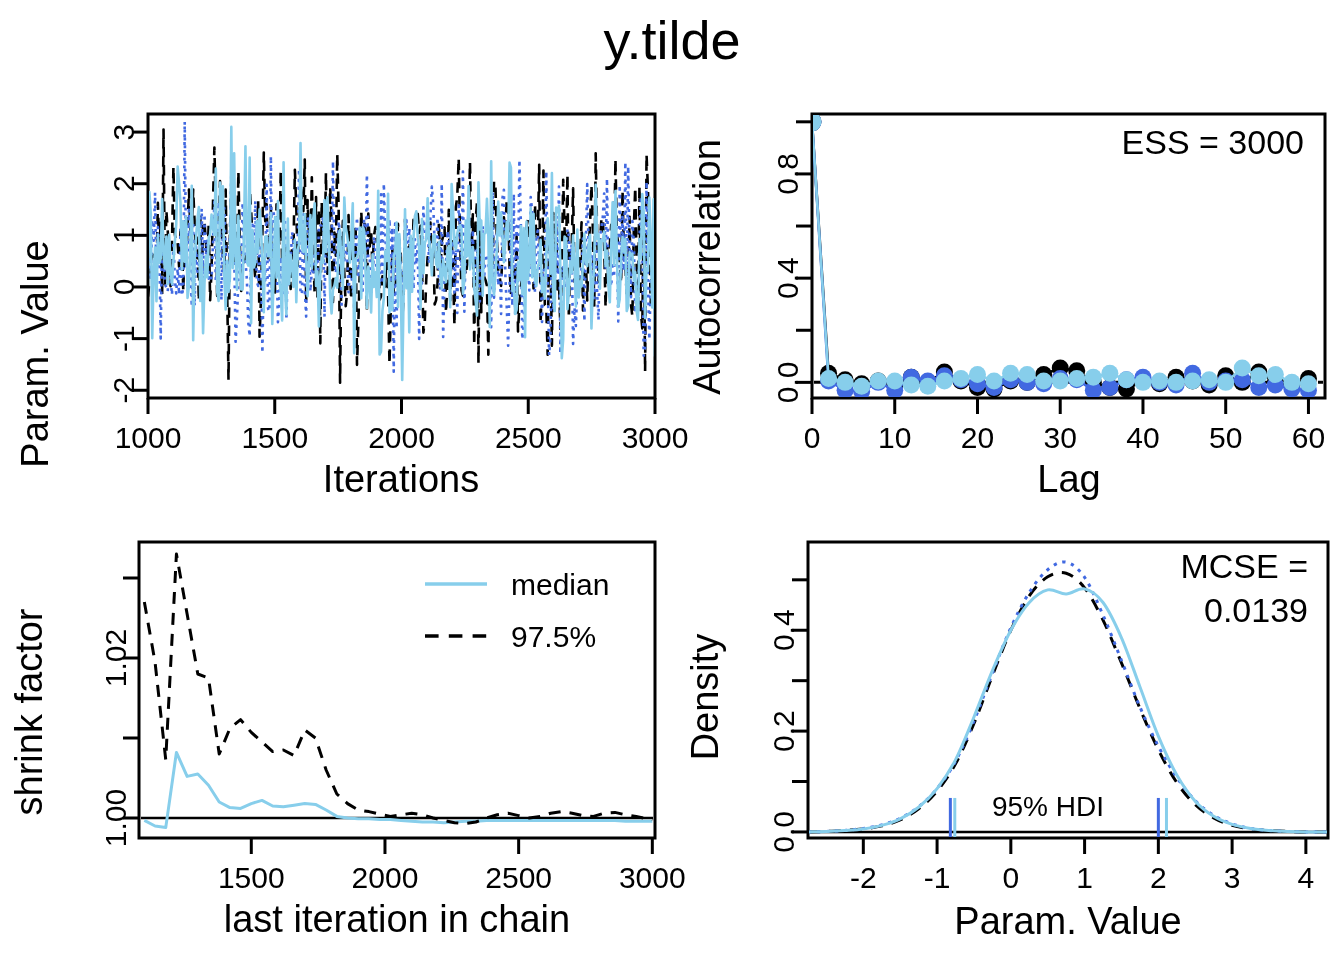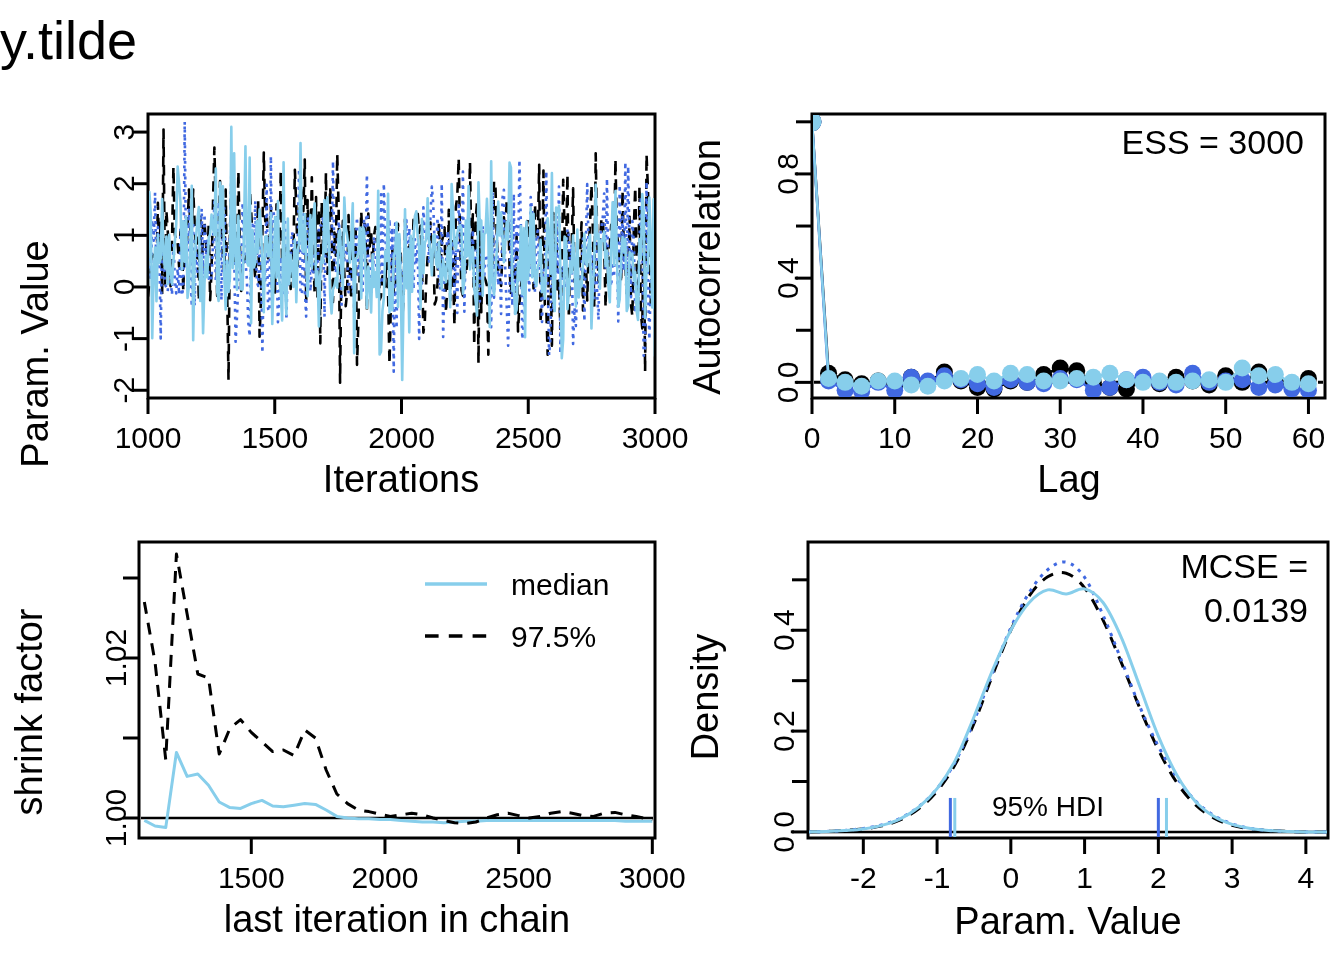--- a/index.html
+++ b/index.html
@@ -1,19 +1,19 @@
 <!DOCTYPE html>
 <html><head>
 <meta charset="utf-8">
 <style>
   html,body{margin:0;padding:0;background:#ffffff;}
   body{width:1344px;height:960px;position:relative;
        font-family:"Liberation Sans", sans-serif;color:#000;overflow:hidden;}
   #root{position:absolute;inset:0;}
-  .title{position:absolute;left:0;right:0;top:6px;text-align:left;
+  .title{position:absolute;left:0;right:0;top:6px;text-align:center;
          font-size:54px;line-height:68px;font-weight:400;letter-spacing:0px;}
   .panel{position:absolute;}
   svg{display:block;overflow:visible;}
   text{font-family:"Liberation Sans", sans-serif;fill:#000;}
   .ticklbl{font-size:30px;}
   .axlbl{font-size:38px;}
   .annot{font-size:34px;}
   .leglbl{font-size:30px;}
   .hdilbl{font-size:28px;}
 </style>

